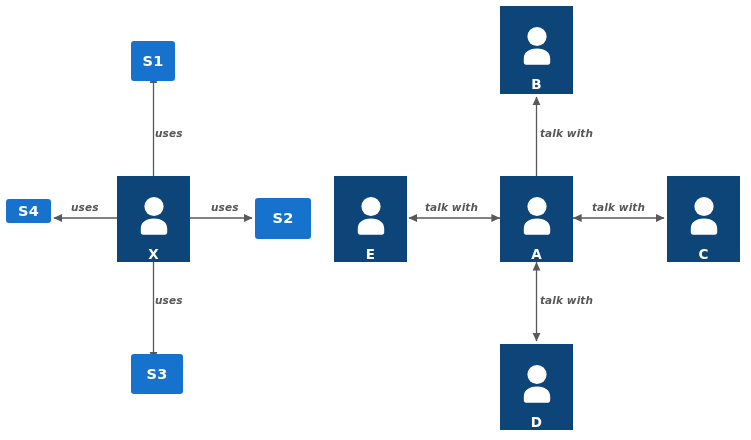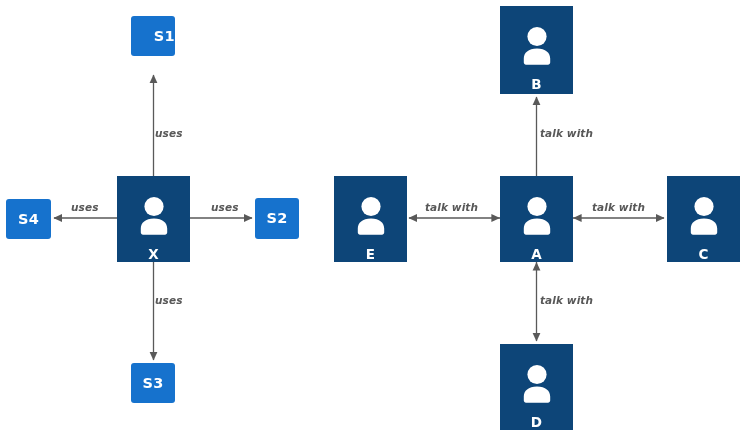--- a/index.html
+++ b/index.html
@@ -106,33 +106,33 @@
   <div class="node actor" style="left:117px;top:176px;width:73px;height:86px;">
     <div class="glyph">
       <svg width="44" height="44" viewBox="0 0 44 44" aria-hidden="true">
         <circle cx="22" cy="12.5" r="9.6" fill="#ffffff"></circle>
         <path d="M22 24.5c-8.6 0-13.2 4.4-13.2 9.9v4.1c0 1.2 1 2.2 2.2 2.2h22c1.2 0 2.2-1 2.2-2.2v-4.1c0-5.5-4.6-9.9-13.2-9.9z" fill="#ffffff"></path>
       </svg>
     </div>
     <div class="caption">X</div>
   </div>
 
-  <div class="node service" style="left:131px;top:16px;width:44px;height:40px;justify-content:flex-end;">
+  <div class="node service" style="left:131px;top:41px;width:44px;height:40px;">
     <div class="caption">S1</div>
   </div>
 
-  <div class="node service" style="left:255px;top:198px;width:44px;height:41px;justify-content:center;">
+  <div class="node service" style="left:255px;top:198px;width:56px;height:41px;justify-content:center;">
     <div class="caption">S2</div>
   </div>
 
-  <div class="node service" style="left:131px;top:363px;width:44px;height:40px;text-align:center;">
+  <div class="node service" style="left:131px;top:354px;width:52px;height:40px;text-align:center;">
     <div class="caption">S3</div>
   </div>
 
-  <div class="node service" style="left:6px;top:199px;width:45px;height:40px;">
+  <div class="node service" style="left:6px;top:199px;width:45px;height:24px;">
     <div class="caption">S4</div>
   </div>
 
   <div class="node actor" style="left:500px;top:176px;width:73px;height:86px;">
     <div class="glyph">
       <svg width="44" height="44" viewBox="0 0 44 44" aria-hidden="true">
         <circle cx="22" cy="12.5" r="9.6" fill="#ffffff"></circle>
         <path d="M22 24.5c-8.6 0-13.2 4.4-13.2 9.9v4.1c0 1.2 1 2.2 2.2 2.2h22c1.2 0 2.2-1 2.2-2.2v-4.1c0-5.5-4.6-9.9-13.2-9.9z" fill="#ffffff"></path>
       </svg>
     </div>

